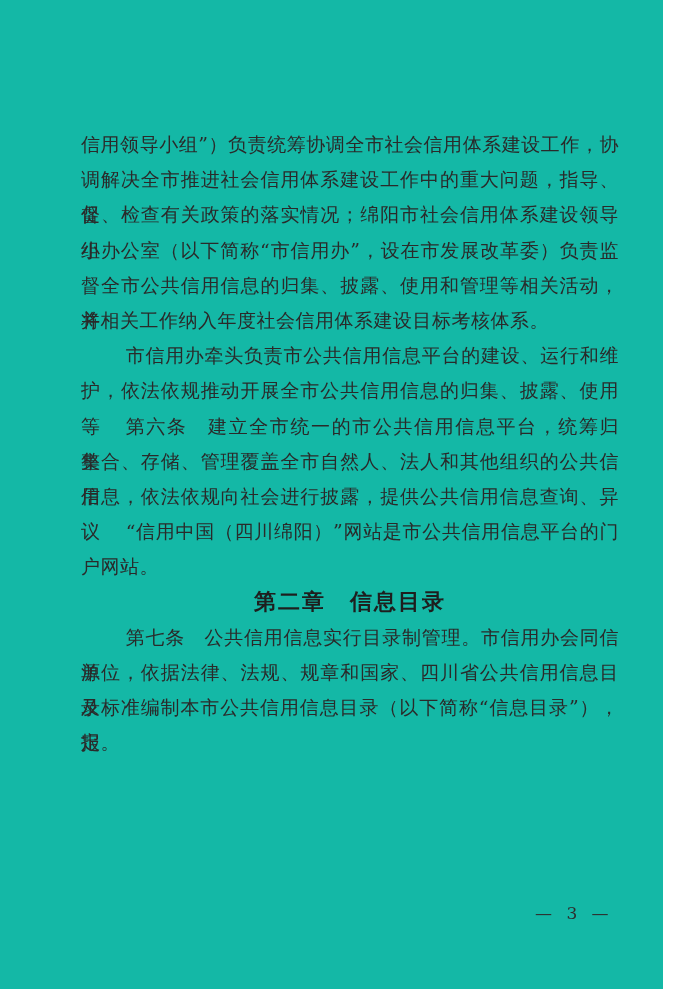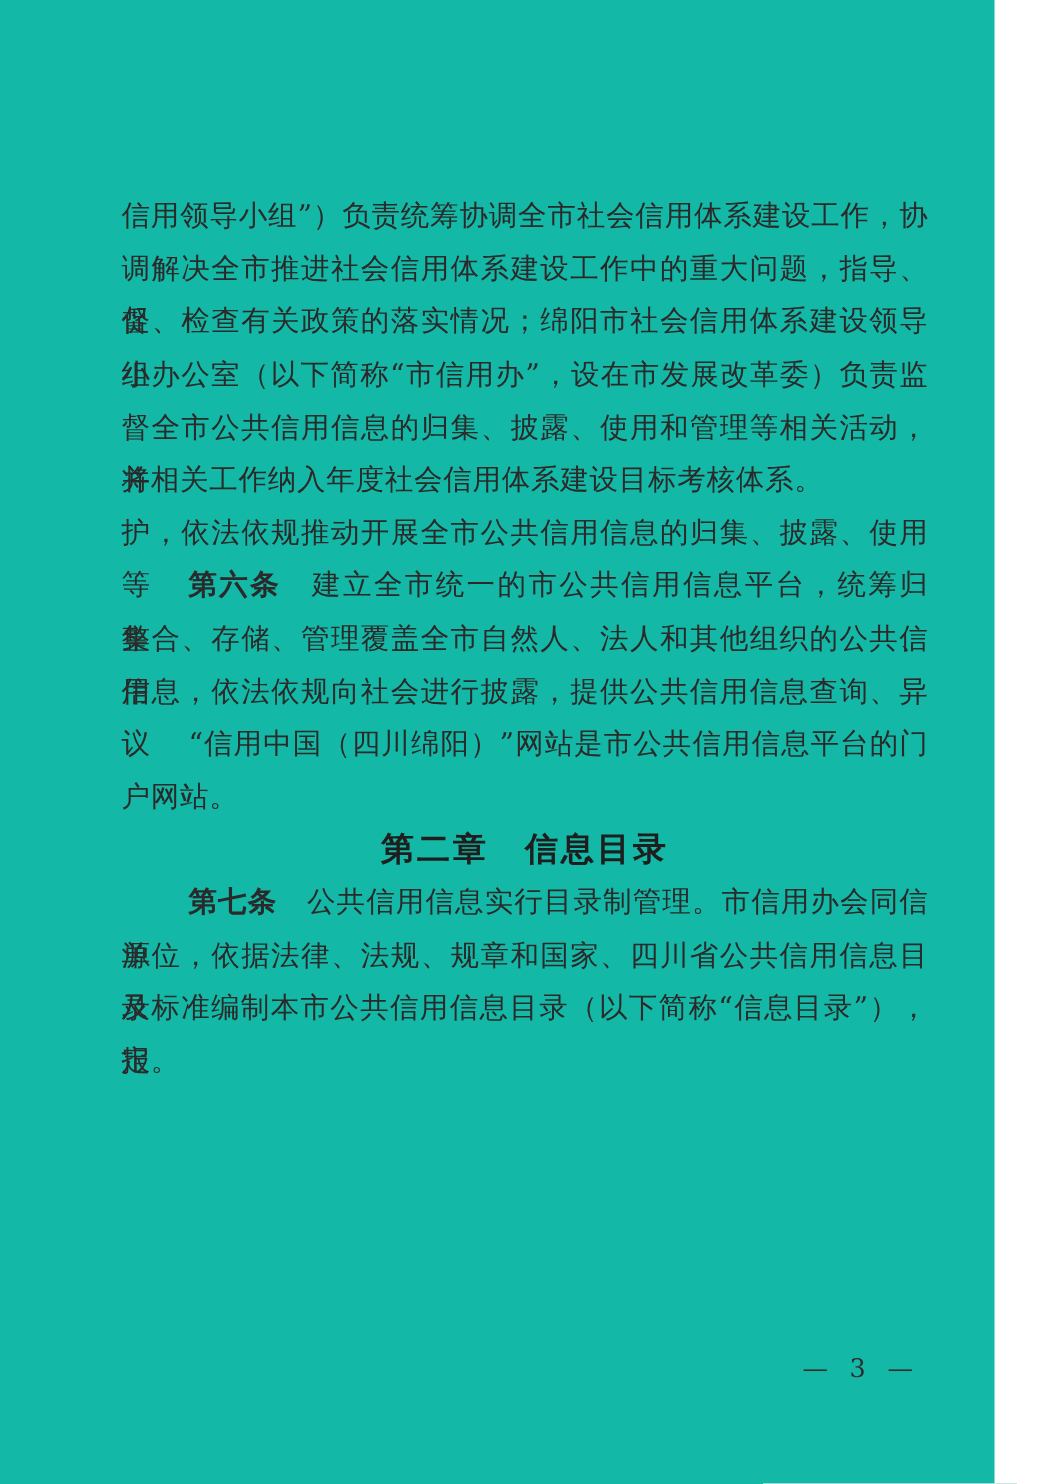--- a/index.html
+++ b/index.html
@@ -41,21 +41,21 @@
     line-height: 35.2px;
     text-align: right;
     font-weight: bold;
     font-size: 22px;
     letter-spacing: 2px;
     color: #1e1e1e;
     font-family: "DejaVu Sans", "Liberation Sans", sans-serif;
     text-align-last: center;
   }
   .bold {
-    font-weight: bold;
+    font-weight: normal;
     margin-top: 20px;
   }
   .footer-pagenum {
     position: absolute;
     left: 535px;
     top: 903px;
     font-size: 17px;
     color: #2e2e2e;
     letter-spacing: 2px;
     word-spacing: 5px;
@@ -66,20 +66,21 @@
 <body>
 
 <div class="page">
   <div class="body-text">
       <div class="line just"><span>信用领导小组”）负责统筹协调全市社会信用体系建设工作，协</span></div>
       <div class="line just"><span>调解决全市推进社会信用体系建设工作中的重大问题，指导、督</span></div>
       <div class="line just"><span>促、检查有关政策的落实情况；绵阳市社会信用体系建设领导小</span></div>
       <div class="line just"><span>组办公室（以下简称“市信用办”，设在市发展改革委）负责监</span></div>
       <div class="line just"><span>督全市公共信用信息的归集、披露、使用和管理等相关活动，并</span></div>
       <div class="line"><span>将相关工作纳入年度社会信用体系建设目标考核体系。</span></div>
+      <div class="line just indent"><span>市信用办牵头负责市公共信用信息平台的建设、运行和维</span></div>
       <div class="line just"><span>护，依法依规推动开展全市公共信用信息的归集、披露、使用等</span></div>
       <div class="line just indent"><span class="bold">第六条</span><span>　建立全市统一的市公共信用信息平台，统筹归集、</span></div>
       <div class="line just"><span>整合、存储、管理覆盖全市自然人、法人和其他组织的公共信用</span></div>
       <div class="line just"><span>信息，依法依规向社会进行披露，提供公共信用信息查询、异议</span></div>
       <div class="line just indent"><span>“信用中国（四川绵阳）”网站是市公共信用信息平台的门</span></div>
       <div class="line"><span>户网站。</span></div>
       <div class="heading"><span>第二章　信息目录</span></div>
       <div class="line just indent"><span class="bold">第七条</span><span>　公共信用信息实行目录制管理。市信用办会同信源</span></div>
       <div class="line just"><span>单位，依据法律、法规、规章和国家、四川省公共信用信息目录</span></div>
       <div class="line just"><span>及标准编制本市公共信用信息目录（以下简称“信息目录”），报</span></div>

